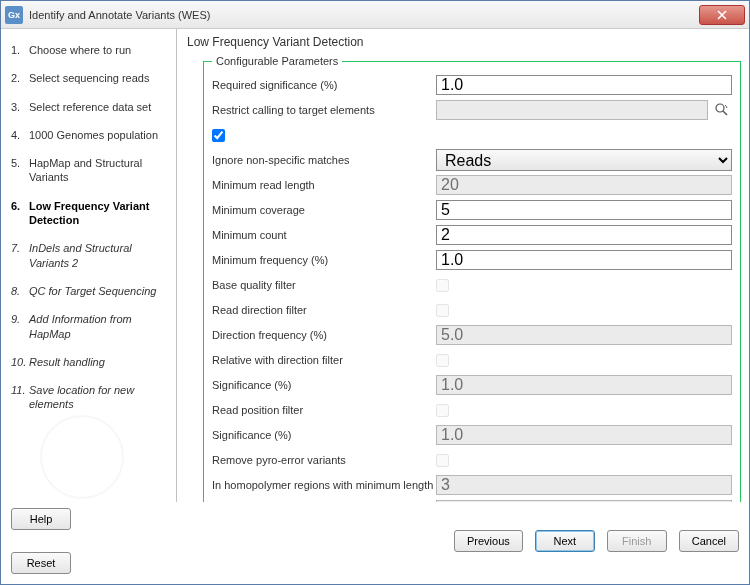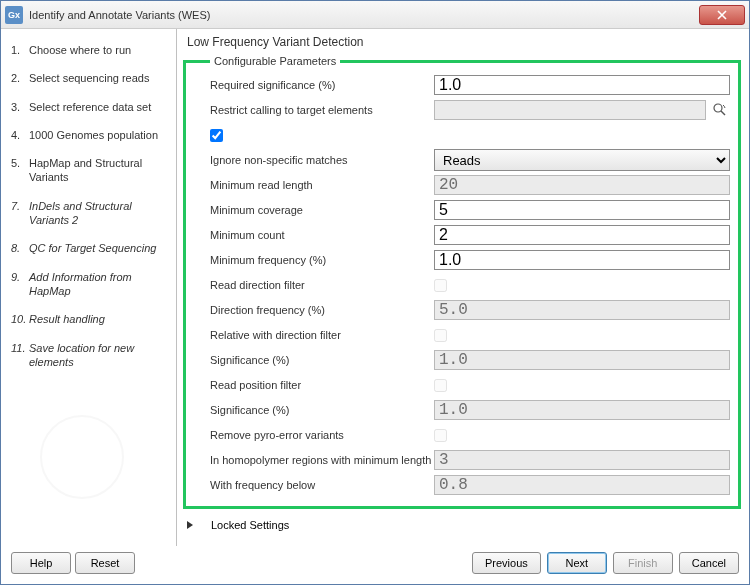--- a/index.html
+++ b/index.html
@@ -11,37 +11,37 @@
 .close-btn { width: 46px; height: 20px; background: linear-gradient(to bottom, #e7988d, #c9544a); border: 1px solid #a33; border-radius: 3px; color: #fff; display: flex; align-items: center; justify-content: center; font-size: 12px; cursor: pointer; }
 .content { flex: 1; display: flex; overflow: hidden; }
 .sidebar { width: 176px; border-right: 1px solid #c0c0c0; padding: 10px 8px; overflow-y: auto; }
 .step { padding: 4px 2px 10px 2px; color: #333; line-height: 1.3; }
 .step.bold { font-weight: bold; color: #000; }
 .step.italic { font-style: italic; }
 .step-num { display: inline-block; width: 18px; vertical-align: top; }
 .step-label { display: inline-block; width: 136px; vertical-align: top; }
 .main { flex: 1; display: flex; flex-direction: column; padding: 4px 8px 4px 6px; overflow-y: auto; }
 .subtitle { color: #333; font-size: 12px; padding: 2px 4px 6px 4px; }
-fieldset { border: 3px solid #22c55e; padding: 6px 8px 8px 24px; }
+fieldset { border: 1px solid #22c55e; padding: 6px 8px 8px 8px; margin-left: 20px; }
 legend { color: #333; padding: 0 4px; }
 .row { display: flex; align-items: center; height: 24px; margin-bottom: 1px; }
 .row-label { width: 224px; color: #333; }
 .row-ctrl { flex: 1; display: flex; align-items: center; }
 input[type="text"] { height: 20px; border: 1px solid #8a8a8a; padding: 0 4px; font-size: 16px; font-family: inherit; width: 100%; background: #fff; }
-input[type="text"]:disabled { background: #ebebeb; color: #707070; border-color: #b8b8b8; font-family: Liberation Mono, monospace; }
+input[type="text"]:disabled { background: #ebebeb; color: #707070; border-color: #b8b8b8; }
 .select-wrap { position: relative; flex: 1; }
-select { height: 22px; width: 100%; border: 1px solid #8a8a8a; background: linear-gradient(to bottom, #fafafa, #e6e6e6); font-size: 13px; padding: 0 4px; font-family: inherit; }
+select { height: 22px; width: 100%; border: 1px solid #8a8a8a; background: linear-gradient(to bottom, #fafafa, #e6e6e6); font-size: 16px; padding: 0 4px; font-family: inherit; }
 input[type="checkbox"] { width: 13px; height: 13px; }
 input[type="checkbox"]:disabled { opacity: 0.6; }
 .icon-btn { width: 22px; height: 22px; display: flex; align-items: center; justify-content: center; cursor: pointer; margin-left: 4px; }
 .locked { padding: 10px 4px; display: flex; align-items: center; cursor: pointer; }
 .locked .arrow { display: inline-block; width: 0; height: 0; border-top: 4px solid transparent; border-bottom: 4px solid transparent; border-left: 6px solid #333; margin-right: 18px; }
 .footer { border-top: none; padding: 6px 10px 10px 10px; display: flex; align-items: center; }
-.footer-left { display: flex; gap: 4px; }
-.footer-right { margin-left: auto; display: flex; gap: 6px; padding-left: 24px; }
+.footer-left { display: flex; gap: 22px; flex-direction: column; }
+.footer-right { margin-left: auto; display: flex; gap: 12px; padding-left: 24px; }
 .btn { min-width: 60px; height: 22px; border: 1px solid #8a8a8a; background: linear-gradient(to bottom, #fafafa, #e6e6e6); border-radius: 3px; font-size: 11px; padding: 0 12px; display: flex; align-items: center; justify-content: center; cursor: pointer; font-family: inherit; }
 .btn:disabled { color: #9a9a9a; cursor: default; }
 .btn.default { border-color: #3c7fb1; box-shadow: 0 0 0 1px #8fc7ec inset; }
 .watermark { position: absolute; bottom: 70px; left: 20px; width: 120px; height: 120px; opacity: 0.07; pointer-events: none; }
 .watermark::before { content: ""; position: absolute; width: 80px; height: 80px; border: 2px solid #888; border-radius: 50%; left: 20px; top: 20px; }
 </style>
 </head>
 <body>
 
 <div class="window">
@@ -54,20 +54,21 @@
         </svg>
     </div>
   </div>
   <div class="content">
     <div class="sidebar">
       <div class="step"><span class="step-num">1.</span><span class="step-label">Choose where to run</span></div>
       <div class="step"><span class="step-num">2.</span><span class="step-label">Select sequencing reads</span></div>
       <div class="step"><span class="step-num">3.</span><span class="step-label">Select reference data set</span></div>
       <div class="step"><span class="step-num">4.</span><span class="step-label">1000 Genomes population</span></div>
       <div class="step"><span class="step-num">5.</span><span class="step-label">HapMap and Structural Variants</span></div>
+      <div class="step bold"><span class="step-num">6.</span><span class="step-label">Low Frequency Variant Detection</span></div>
       <div class="step italic"><span class="step-num">7.</span><span class="step-label">InDels and Structural Variants 2</span></div>
       <div class="step italic"><span class="step-num">8.</span><span class="step-label">QC for Target Sequencing</span></div>
       <div class="step italic"><span class="step-num">9.</span><span class="step-label">Add Information from HapMap</span></div>
       <div class="step italic"><span class="step-num">10.</span><span class="step-label">Result handling</span></div>
       <div class="step italic"><span class="step-num">11.</span><span class="step-label">Save location for new elements</span></div>
       <div class="watermark"></div>
     </div>
     <div class="main">
       <div class="subtitle">Low Frequency Variant Detection</div>
       <fieldset>
@@ -128,20 +129,26 @@
             </div>
           </div>
 
         <div class="row">
             <div class="row-label">Minimum frequency (%)</div>
             <div class="row-ctrl">
               <input type="text" value="1.0" style="">
             </div>
           </div>
 
+        <div class="row">
+            <div class="row-label">Base quality filter</div>
+            <div class="row-ctrl">
+              <input type="checkbox" disabled="" style="">
+            </div>
+          </div>
 
         <div class="row">
             <div class="row-label">Read direction filter</div>
             <div class="row-ctrl">
               <input type="checkbox" disabled="" style="">
             </div>
           </div>
 
         <div class="row">
             <div class="row-label">Direction frequency (%)</div>

